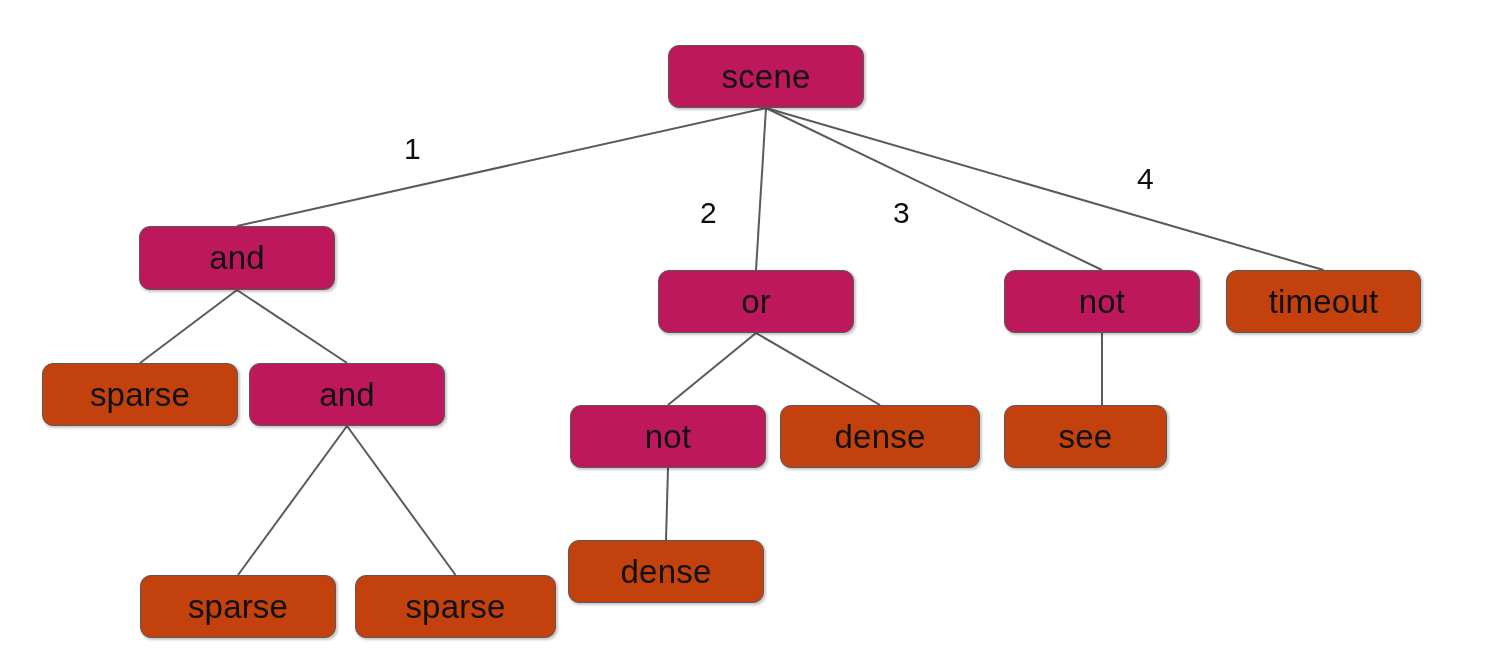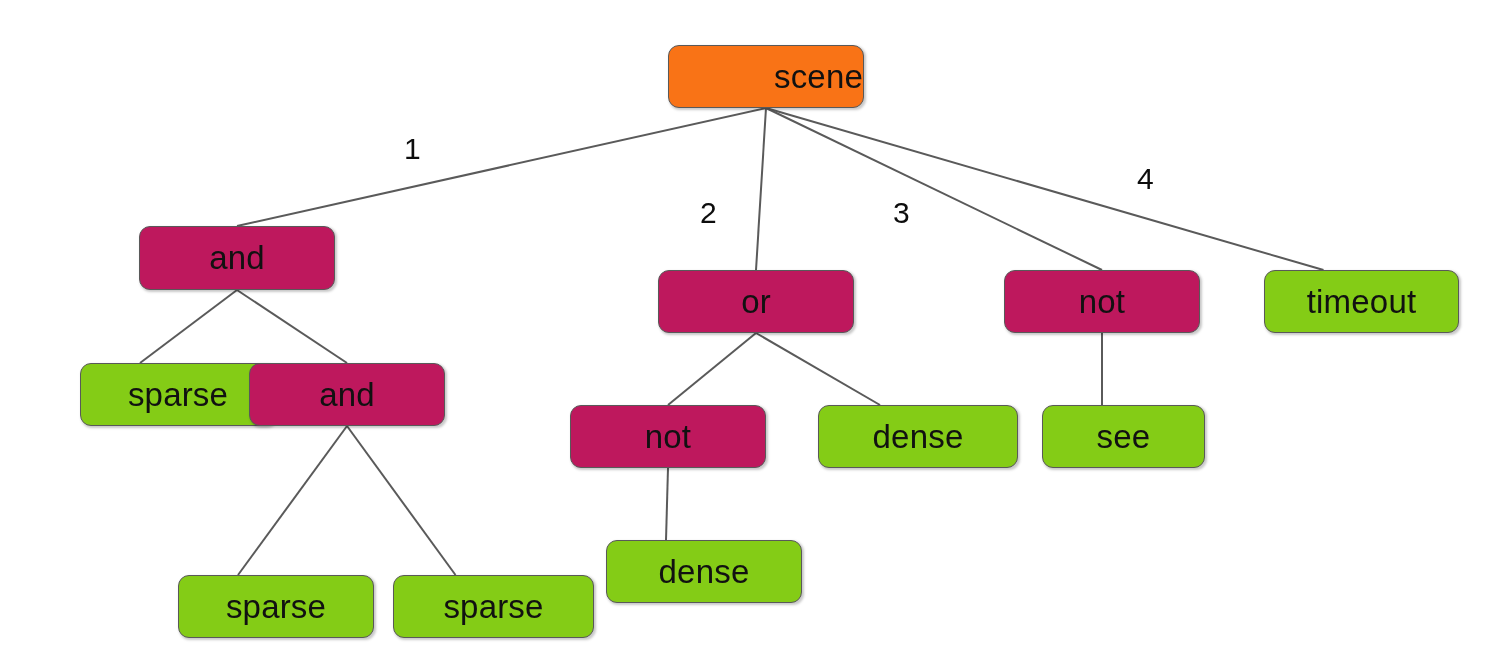--- a/index.html
+++ b/index.html
@@ -33,22 +33,22 @@
     display: flex;
     align-items: center;
     justify-content: center;
     font-size: 33px;
     color: #111111;
     letter-spacing: 0.2px;
     box-shadow: 1.5px 1.5px 2.5px rgba(0,0,0,0.22);
     white-space: nowrap;
   }
   .fill-op   { background: #be185d; }
-  .fill-leaf { background: #84cc16; margin-left: 38px; }
-  .fill-root { background: #f97316; justify-content: flex-end; }
+  .fill-leaf { background: #c2410c; }
+  .fill-root { background: #be185d; }
 
   .edge-label {
     position: absolute;
     font-size: 30px;
     color: #0d0d0d;
     line-height: 1;
     user-select: none;
   }
 </style>
 </head>

